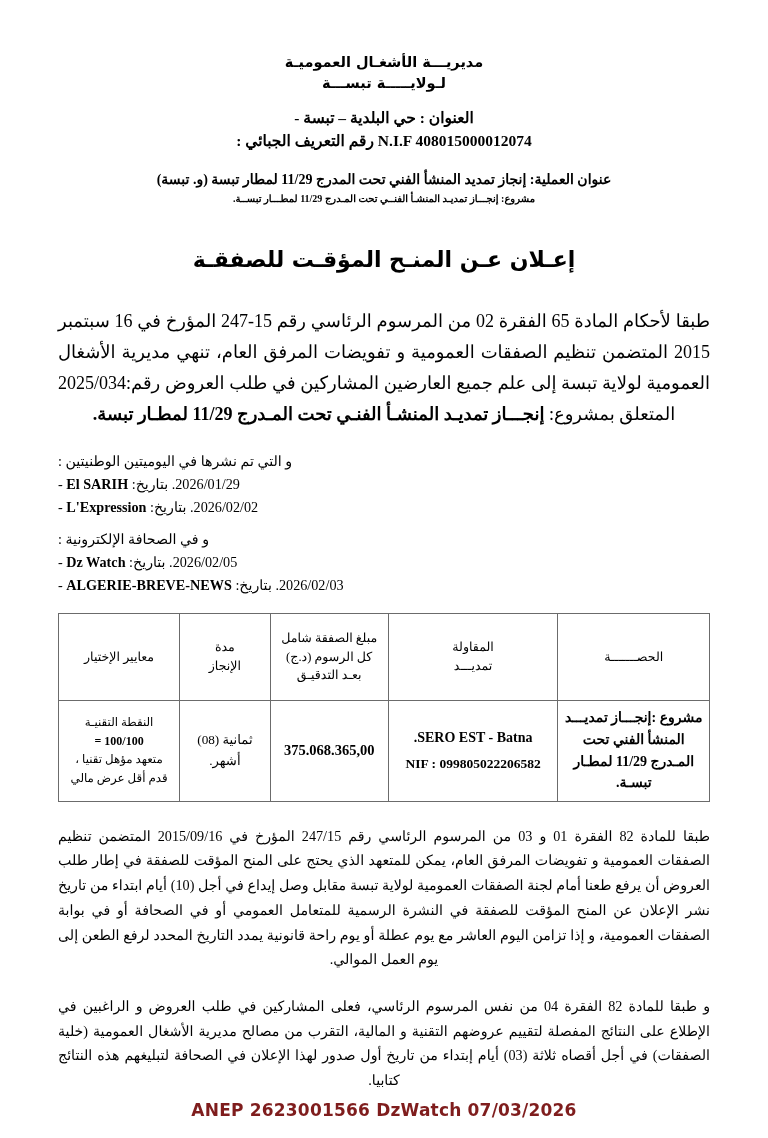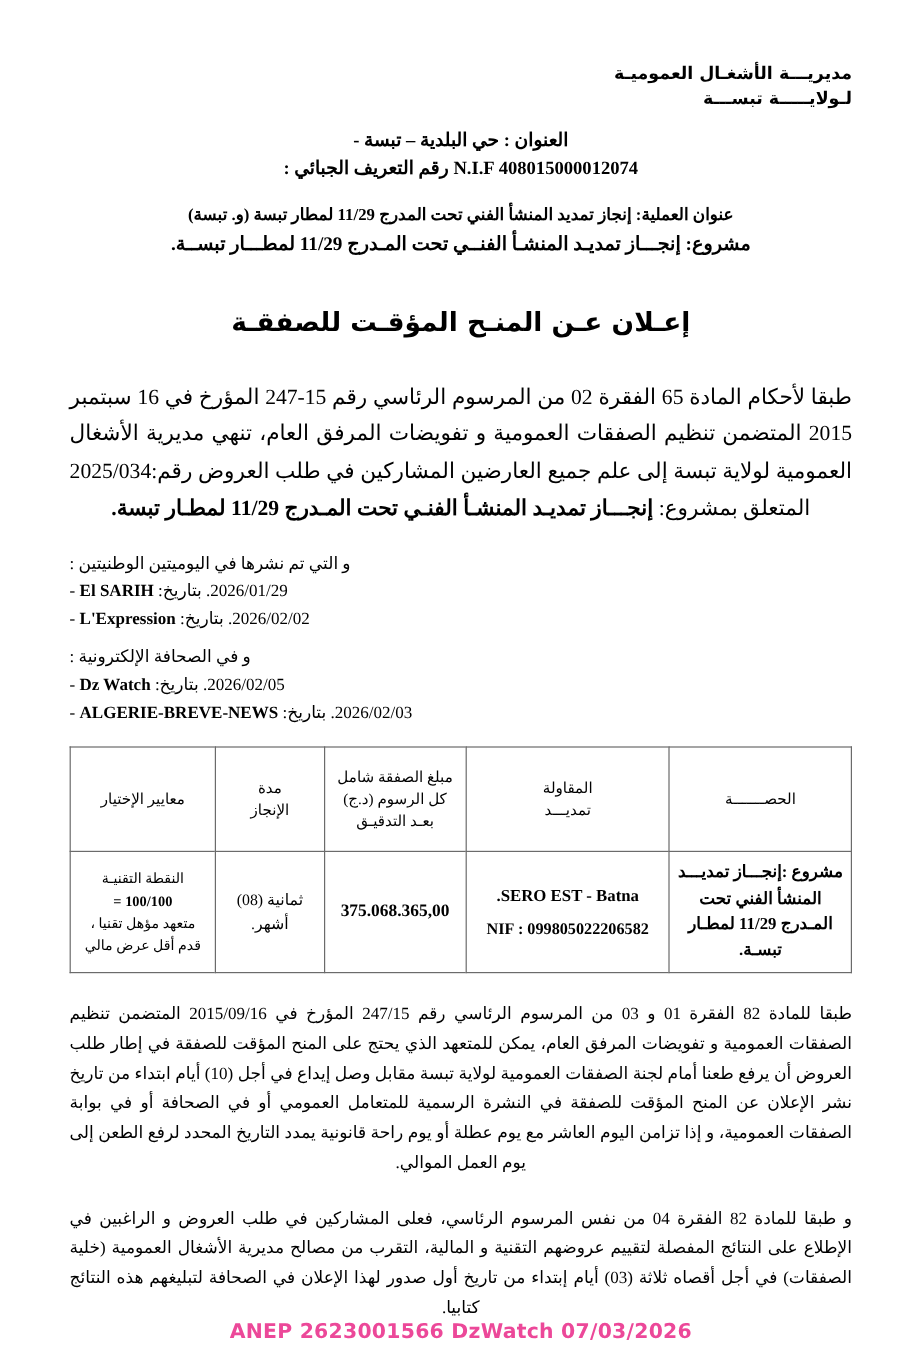--- a/index.html
+++ b/index.html
@@ -19,21 +19,21 @@
   .page {
     position: relative;
     width: 768px;
     height: 1138px;
     box-sizing: border-box;
     padding: 0 58px;
   }
 
   
   .org-header {
-    text-align: right;
+    text-align: center;
     padding-top: 52px;
     font-weight: bold;
     font-family: "DejaVu Sans", "Liberation Sans", sans-serif;
     line-height: 1.45;
   }
   .org-line1 {
     font-size: 14.5px;
     letter-spacing: 0.5px;
   }
   .org-line2 {
@@ -61,21 +61,21 @@
   .op-block {
     text-align: center;
     margin-top: 16px;
     line-height: 1.6;
   }
   .op-line {
     font-size: 14px;
     font-weight: bold;
   }
   .proj-line {
-    font-size: 16px;
+    font-size: 10px;
     font-weight: bold;
     letter-spacing: 0.3px;
   }
 
   
   .main-title {
     text-align: center;
     margin-top: 40px;
     font-family: "DejaVu Sans", "Liberation Sans", sans-serif;
     font-weight: bold;
@@ -306,15 +306,15 @@
           <div class="cell-crit">متعهد مؤهل تقنيا ،</div>
           <div class="cell-crit">قدم أقل عرض مالي</div>
         </td>
       </tr>
     </tbody>
   </table>
 
   <div class="para-close">طبقا للمادة 82 الفقرة 01 و 03 من المرسوم الرئاسي رقم 247/15 المؤرخ في 2015/09/16 المتضمن تنظيم الصفقات العمومية و تفويضات المرفق العام، يمكن للمتعهد الذي يحتج على المنح المؤقت للصفقة في إطار طلب العروض أن يرفع طعنا أمام لجنة الصفقات العمومية لولاية تبسة مقابل وصل إيداع في أجل (10) أيام ابتداء من تاريخ نشر الإعلان عن المنح المؤقت للصفقة في النشرة الرسمية للمتعامل العمومي أو في الصحافة أو في بوابة الصفقات العمومية، و إذا تزامن اليوم العاشر مع يوم عطلة أو يوم راحة قانونية يمدد التاريخ المحدد لرفع الطعن إلى يوم العمل الموالي.</div>
   <div class="para-close">و طبقا للمادة 82 الفقرة 04 من نفس المرسوم الرئاسي، فعلى المشاركين في طلب العروض و الراغبين في الإطلاع على النتائج المفصلة لتقييم عروضهم التقنية و المالية، التقرب من مصالح مديرية الأشغال العمومية (خلية الصفقات) في أجل أقصاه ثلاثة (03) أيام إبتداء من تاريخ أول صدور لهذا الإعلان في الصحافة لتبليغهم هذه النتائج كتابيا.</div>
 
-  <div class="anep-footer" style="color: #ec4899;">ANEP 2623001566 DzWatch 07/03/2026</div>
+  <div class="anep-footer" style="color: #7f1d1d;">ANEP 2623001566 DzWatch 07/03/2026</div>
 
 </div>
 
 </body></html>

